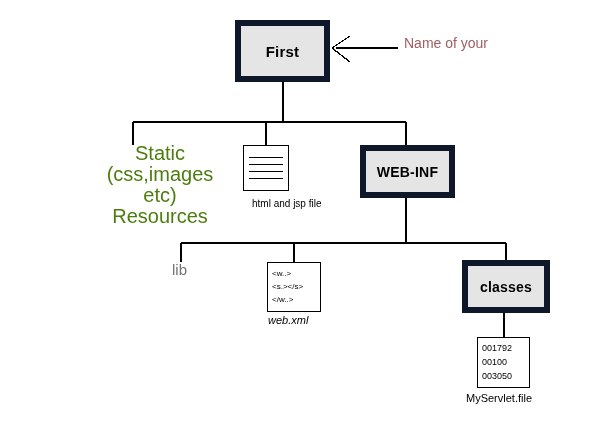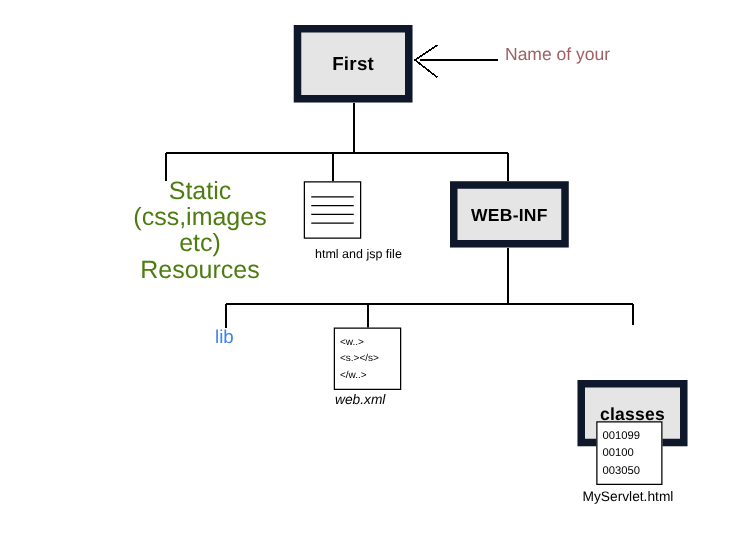--- a/index.html
+++ b/index.html
@@ -32,21 +32,21 @@
     border: 6px solid #0f172a;
     display: flex;
     align-items: center;
     justify-content: center;
     font-weight: bold;
     color: #000000;
     letter-spacing: 0.2px;
   }
   #node-first   { left: 235px; top: 20px;  width: 95px;  height: 62px; font-size: 15px; }
   #node-webinf  { left: 360px; top: 145px; width: 95px;  height: 53px; font-size: 14px; }
-  #node-classes { left: 462px; top: 260px; width: 88px;  height: 53px; font-size: 14px; margin-top: 44px; }
+  #node-classes { left: 462px; top: 260px; width: 88px;  height: 53px; font-size: 14px; }
 
   
   .file-box {
     position: absolute;
     box-sizing: border-box;
     background: #ffffff;
     border: 1.5px solid #000000;
   }
   #file-htmljsp {
     left: 243px; top: 145px; width: 46px; height: 46px;
@@ -91,21 +91,21 @@
     width: 140px;
     font-size: 20px;
     line-height: 21px;
     color: #4d7c0f;
     text-align: center;
   }
   #label-lib {
     position: absolute;
     left: 172px; top: 261px;
     font-size: 15px;
-    color: #3b82f6;
+    color: #737373;
   }
 
   
   #annotation {
     position: absolute;
     left: 404px; top: 33px;
     width: 120px;
     font-size: 14px;
     line-height: 20px;
     color: #a05f62;
@@ -177,19 +177,19 @@
     <div>&lt;s.&gt;&lt;/s&gt;</div>
     <div>&lt;/w..&gt;</div>
   </div>
   <div class="caption" id="cap-webxml">web.xml</div>
 
   <div class="node-box" id="node-classes">
     <span>classes</span>
   </div>
 
   <div class="file-box" id="file-myservlet">
-    <div>001099</div>
+    <div>001792</div>
     <div>00100</div>
     <div>003050</div>
   </div>
-  <div class="caption" id="cap-myservlet">MyServlet.html</div>
+  <div class="caption" id="cap-myservlet">MyServlet.file</div>
 
 </div>
 
 </body></html>

